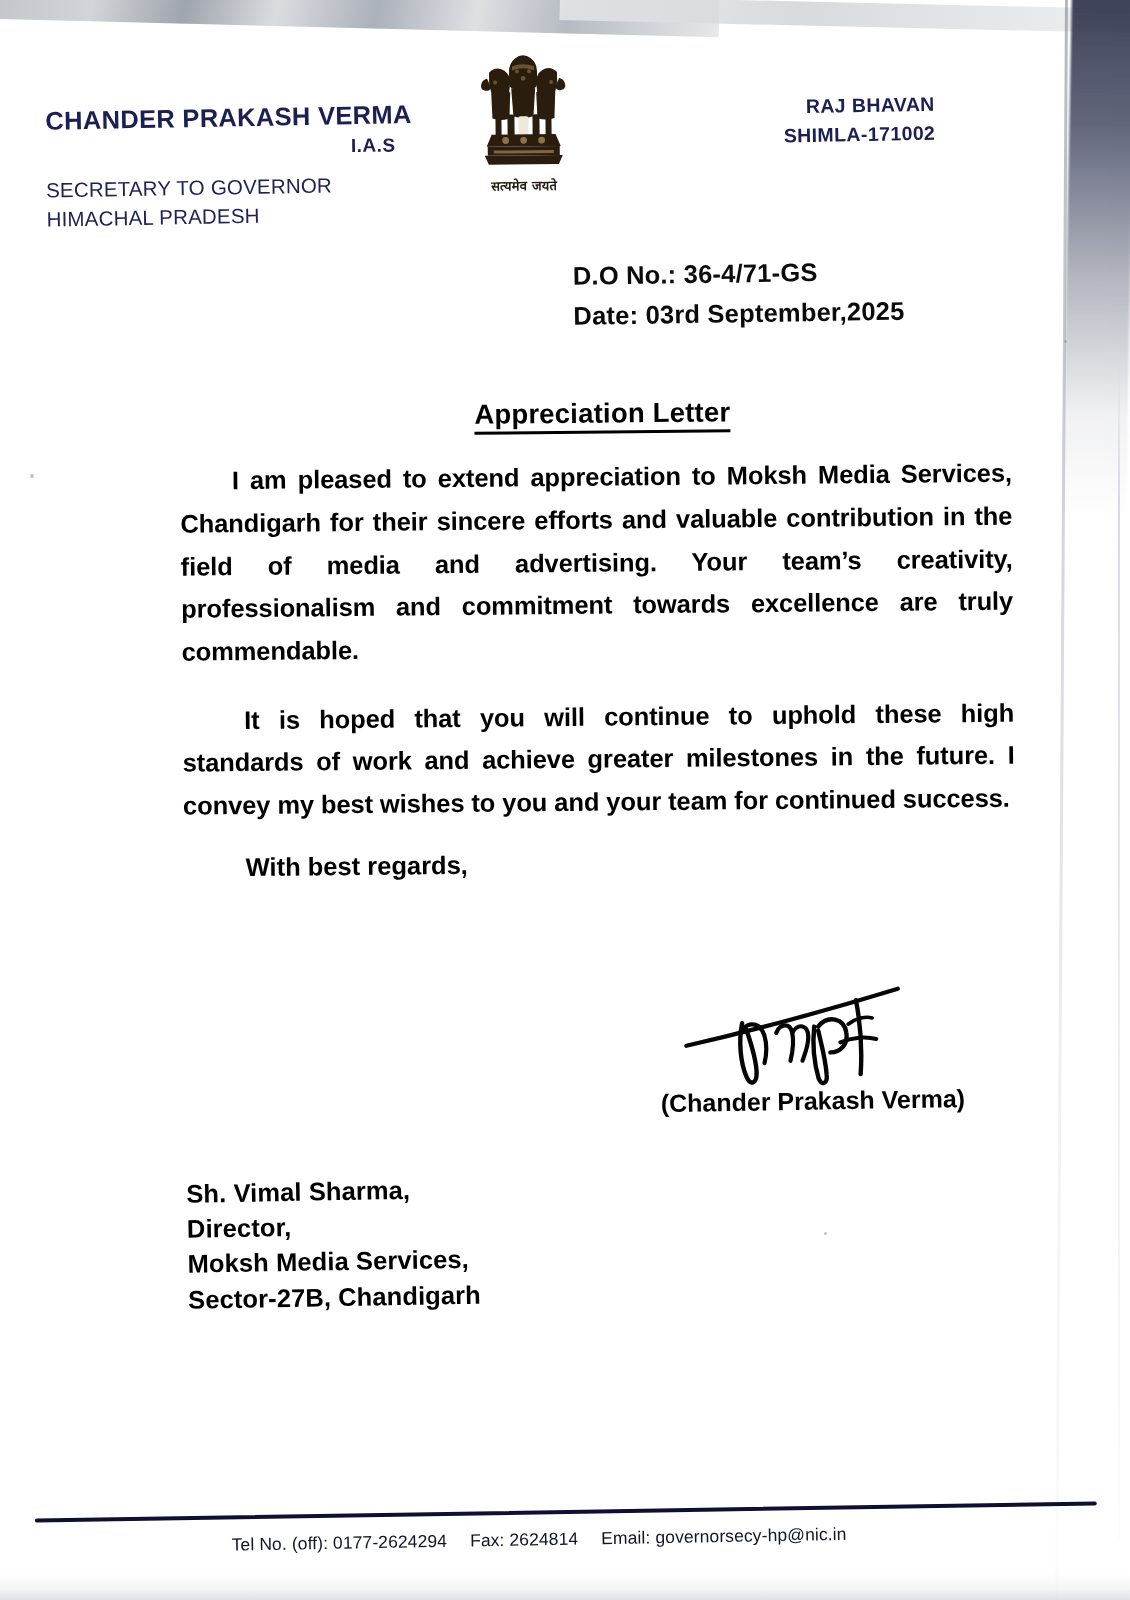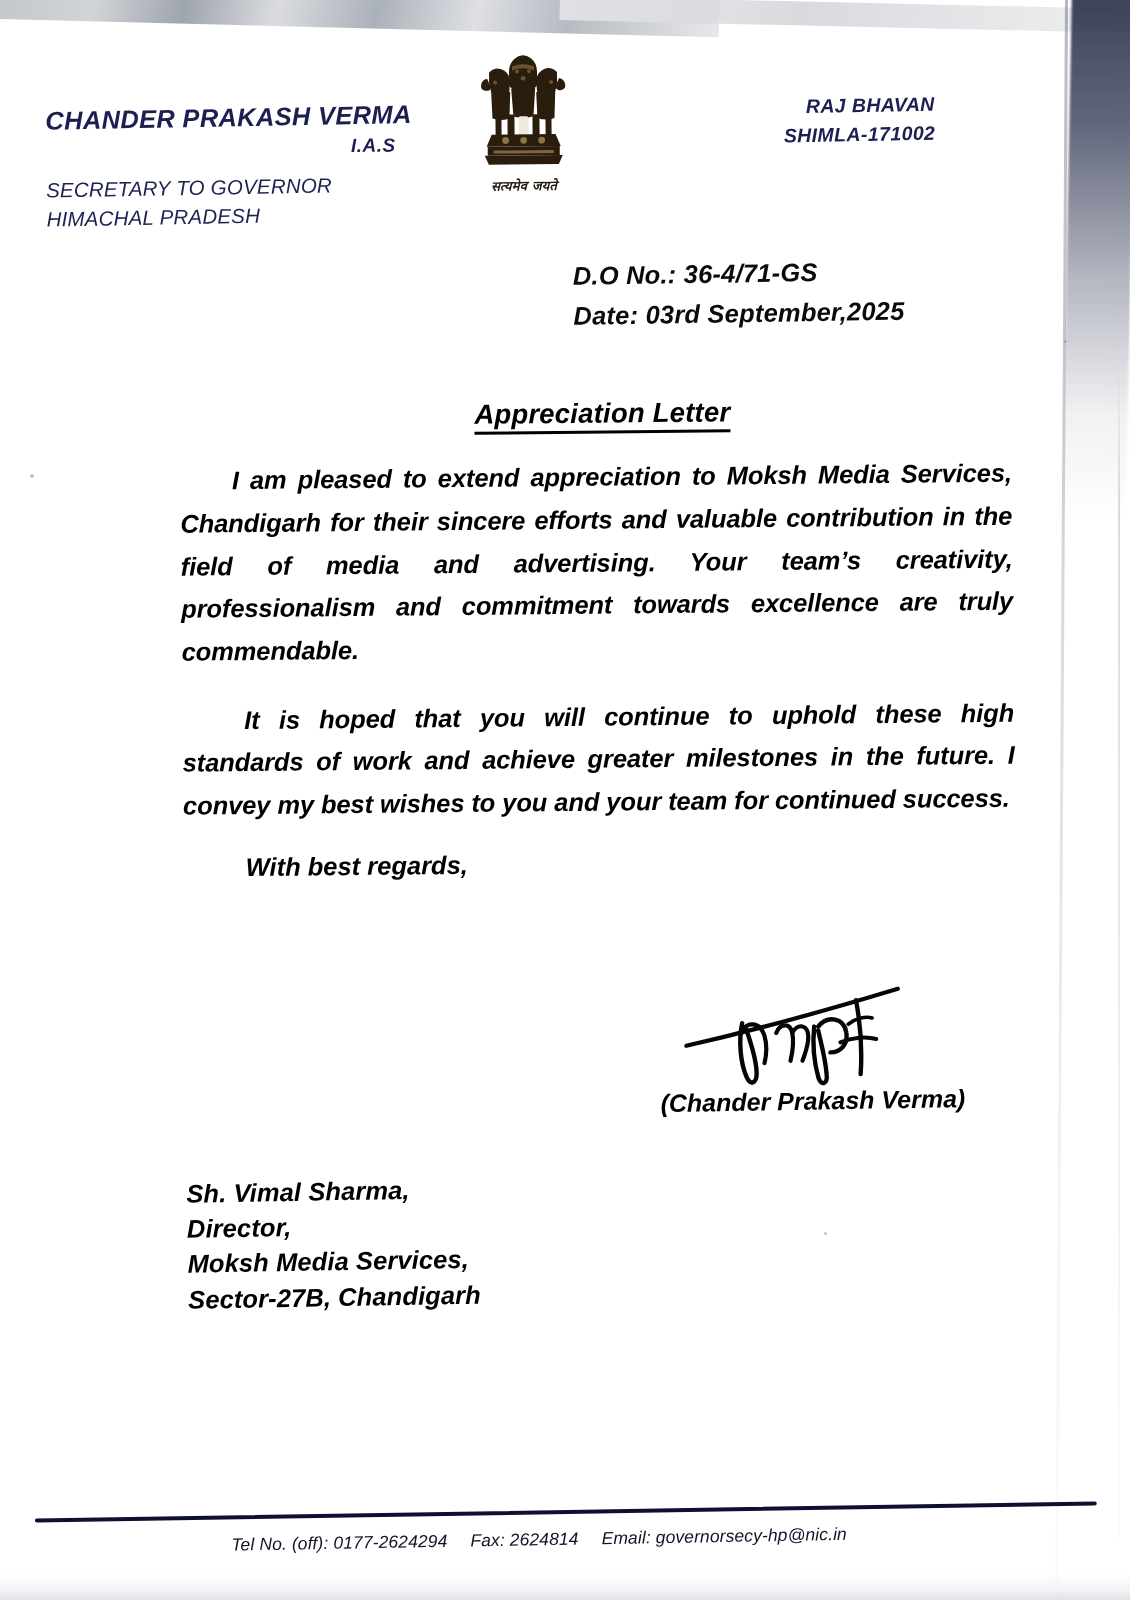--- a/index.html
+++ b/index.html
@@ -7,21 +7,20 @@
     padding: 0;
     background: #ffffff;
   }
   #page {
     position: relative;
     width: 1130px;
     height: 1600px;
     overflow: hidden;
     background: #ffffff;
     font-family: "Liberation Sans", sans-serif;
-    font-style: italic;
   }
 
   
   .scan-bg {
     position: absolute;
     inset: 0;
     background: #ffffff;
   }
   .desk-strip {
     position: absolute;

